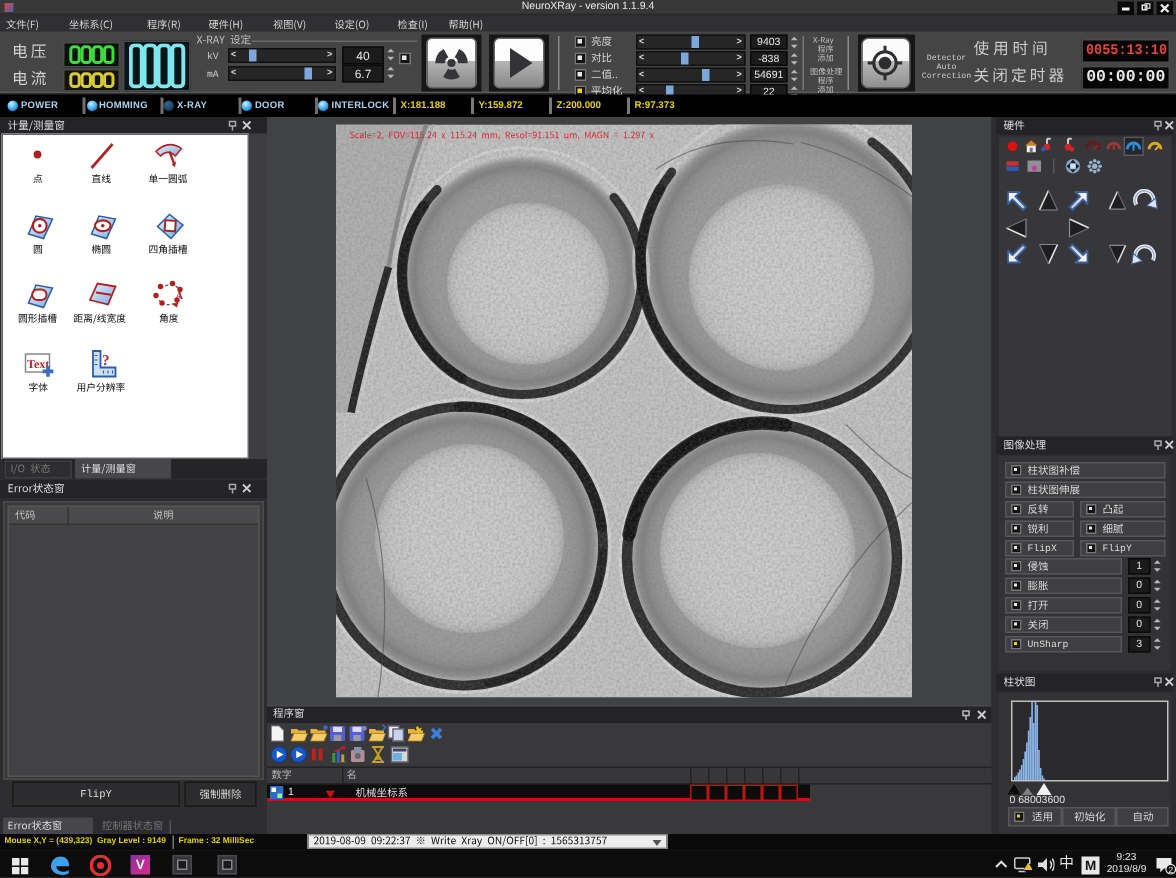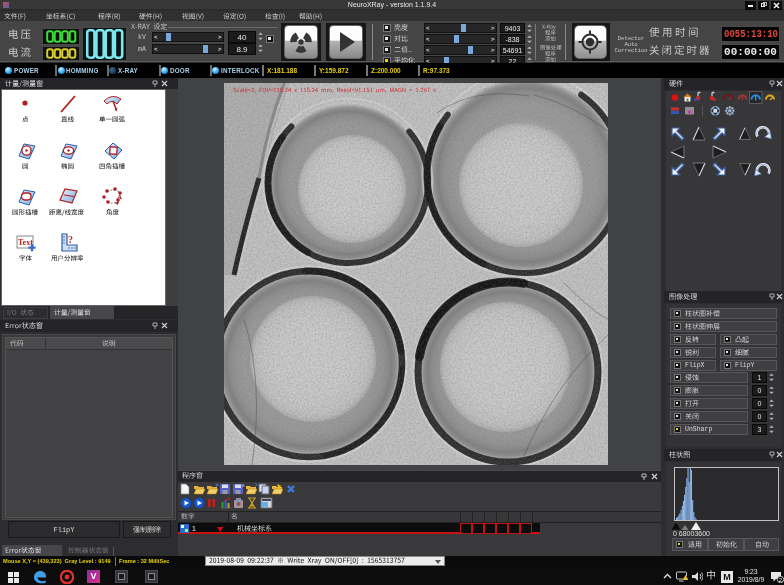--- a/index.html
+++ b/index.html
@@ -310,21 +310,21 @@
 <div class="a" style="left:166px;top:33px;width:5px;height:8px;background:#7ba7dc"></div>
 <div class="a" style="left:152px;top:44px;width:72px;height:10px;background:#262626;border:1px solid #111"></div>
 <div class="a" style="left:154px;top:46px;font-size:6px;color:#ddd;font-weight:bold">&lt;</div>
 <div class="a" style="left:218px;top:46px;font-size:6px;color:#ddd;font-weight:bold">&gt;</div>
 <div class="a" style="left:203px;top:45px;width:5px;height:8px;background:#7ba7dc"></div>
 <div class="a" style="left:228px;top:31px;width:28px;height:12px;background:#1b1b1b;border:1px solid #0a0a0a;color:#e8e8e8;font-size:8px;display:flex;align-items:center;justify-content:center">40</div>
 <svg class="a" style="left:257px;top:31px" width="7" height="11">
     <path d="M3.5,1.5 L5.8,3.8 L1.2,3.8 Z" fill="#b8b8b8"></path>
     <path d="M1.2,6.8 L5.8,6.8 L3.5,9.1 Z" fill="#b8b8b8"></path>
   </svg>
-<div class="a" style="left:228px;top:43px;width:28px;height:12px;background:#1b1b1b;border:1px solid #0a0a0a;color:#e8e8e8;font-size:8px;display:flex;align-items:center;justify-content:center">8.9</div>
+<div class="a" style="left:228px;top:43px;width:28px;height:12px;background:#1b1b1b;border:1px solid #0a0a0a;color:#e8e8e8;font-size:8px;display:flex;align-items:center;justify-content:center">6.7</div>
 <svg class="a" style="left:257px;top:43px" width="7" height="11">
     <path d="M3.5,1.5 L5.8,3.8 L1.2,3.8 Z" fill="#b8b8b8"></path>
     <path d="M1.2,6.8 L5.8,6.8 L3.5,9.1 Z" fill="#b8b8b8"></path>
   </svg>
 <div class="a" style="left:266px;top:35px;width:8px;height:8px;background:#141414;border:1px solid #777"></div>
 <div class="a" style="left:268px;top:37px;width:3px;height:3px;background:#e8e8e8"></div>
 <div class="a" style="left:281px;top:23px;width:40px;height:38px;background:#161616"></div>
 <div class="a" style="left:284px;top:25px;width:34px;height:34px;border-radius:4px;background:linear-gradient(#fdfdfd 45%,#b5b5b5 46%,#888 100%);border:1px solid #666"></div>
 <svg class="a" style="left:288px;top:29px" width="26" height="26" viewBox="0 0 26 26">
     <g fill="#35353a">

